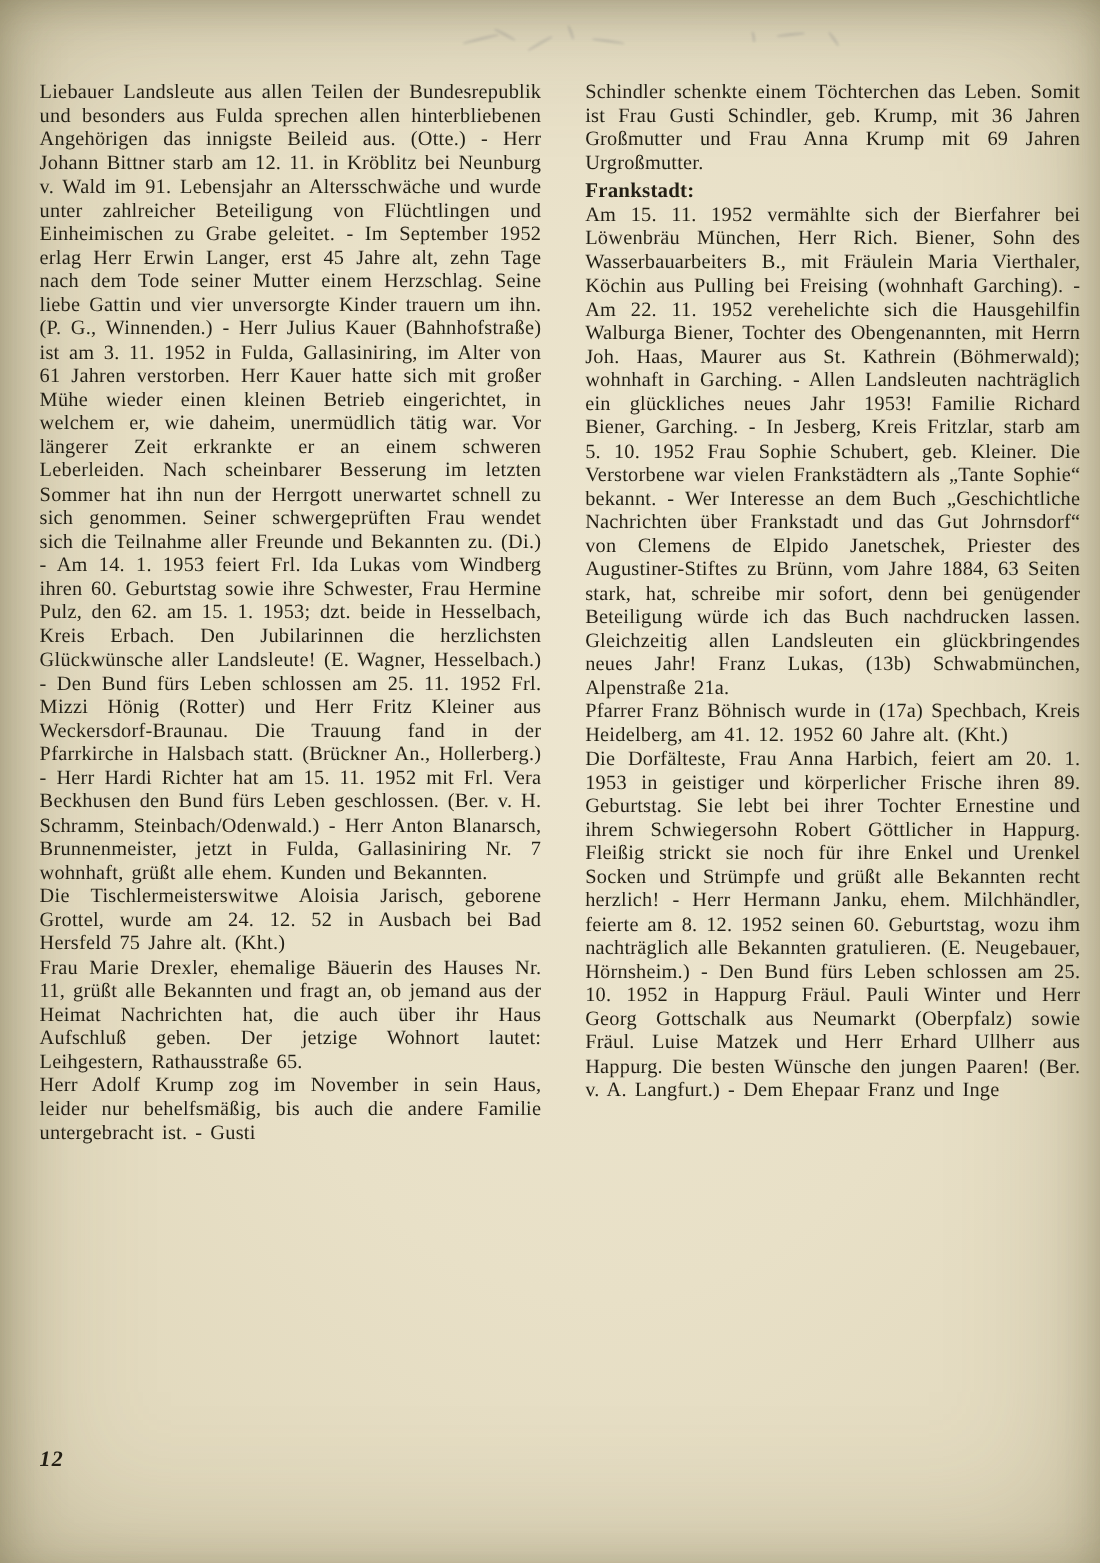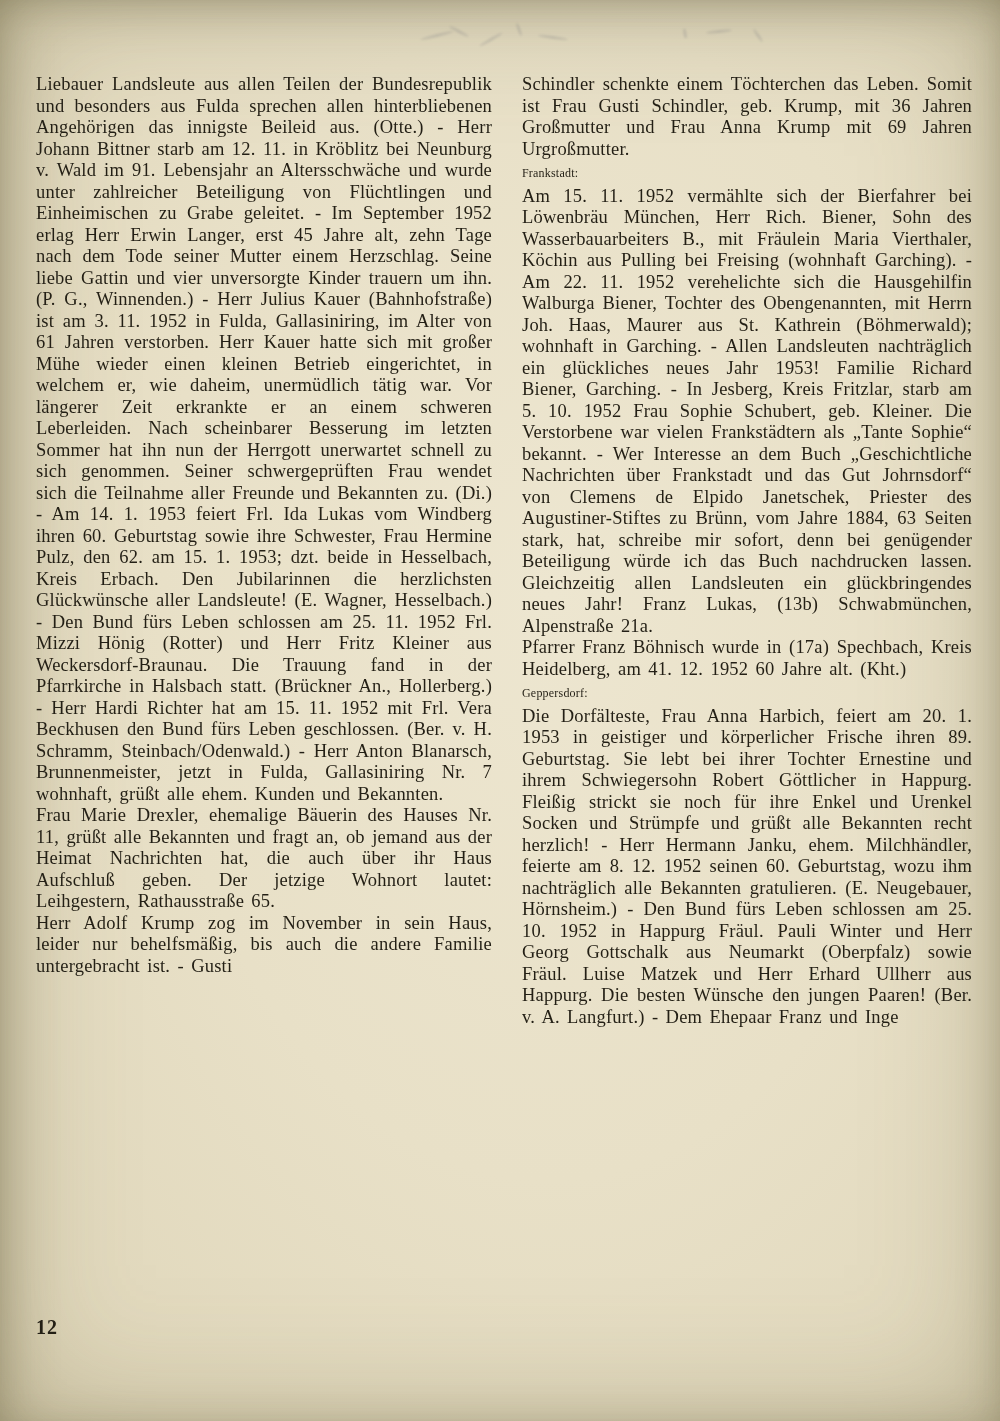--- a/index.html
+++ b/index.html
@@ -19,49 +19,50 @@
                 inset 0 22px 55px -30px rgba(95, 88, 55, 0.40);
     overflow: hidden;
     font-family: "Liberation Serif", "DejaVu Serif", serif;
     color: #231f15;
   }
   .columns {
     position: absolute;
     top: 74px;
     left: 36px;
     display: flex;
-    gap: 30px;
+    gap: 40px;
   }
   .col {
     font-size: 18.5px;
     line-height: 21.5px;
     text-align: justify;
     letter-spacing: 0.2px;
     word-spacing: 2.5px;
     hyphens: auto;
   }
   .col-left  { width: 456px; }
   .col-right { width: 450px; }
   .col p {
     margin: 0;
   }
   .col h3 {
     margin: 3px 0 1px 0;
-    font-size: 12px;
+    font-size: 19px;
     line-height: 21.5px;
-    font-weight: normal;
+    font-weight: bold;
     text-align: left;
   }
   .page-number {
     position: absolute;
     left: 36px;
     top: 1316px;
     font-size: 20px;
     font-weight: bold;
     letter-spacing: 1px;
+    font-style: italic;
   }
   
   .smudges {
     position: absolute;
     top: 24px;
     left: 420px;
     width: 420px;
     height: 36px;
     opacity: 0.16;
     pointer-events: none;
@@ -94,30 +95,30 @@
     <div class="smudge s5"></div>
     <div class="smudge s6"></div>
     <div class="smudge s7"></div>
     <div class="smudge s8"></div>
   </div>
 
   <div class="columns">
 
     <div class="col col-left">
       <p>Liebauer Landsleute aus allen Teilen der Bundesrepublik und besonders aus Fulda sprechen allen hinterbliebenen Angehörigen das innigste Beileid aus. (Otte.) - Herr Johann Bittner starb am 12. 11. in Kröblitz bei Neunburg v. Wald im 91. Lebensjahr an Altersschwäche und wurde unter zahlreicher Beteiligung von Flüchtlingen und Einheimischen zu Grabe geleitet. - Im September 1952 erlag Herr Erwin Langer, erst 45 Jahre alt, zehn Tage nach dem Tode seiner Mutter einem Herzschlag. Seine liebe Gattin und vier unversorgte Kinder trauern um ihn. (P. G., Winnenden.) - Herr Julius Kauer (Bahnhofstraße) ist am 3. 11. 1952 in Fulda, Gallasiniring, im Alter von 61 Jahren verstorben. Herr Kauer hatte sich mit großer Mühe wieder einen kleinen Betrieb eingerichtet, in welchem er, wie daheim, unermüdlich tätig war. Vor längerer Zeit erkrankte er an einem schweren Leberleiden. Nach scheinbarer Besserung im letzten Sommer hat ihn nun der Herrgott unerwartet schnell zu sich genommen. Seiner schwergeprüften Frau wendet sich die Teilnahme aller Freunde und Bekannten zu. (Di.) - Am 14. 1. 1953 feiert Frl. Ida Lukas vom Windberg ihren 60. Geburtstag sowie ihre Schwester, Frau Hermine Pulz, den 62. am 15. 1. 1953; dzt. beide in Hesselbach, Kreis Erbach. Den Jubilarinnen die herzlichsten Glückwünsche aller Landsleute! (E. Wagner, Hesselbach.) - Den Bund fürs Leben schlossen am 25. 11. 1952 Frl. Mizzi Hönig (Rotter) und Herr Fritz Kleiner aus Weckersdorf-Braunau. Die Trauung fand in der Pfarrkirche in Halsbach statt. (Brückner An., Hollerberg.) - Herr Hardi Richter hat am 15. 11. 1952 mit Frl. Vera Beckhusen den Bund fürs Leben geschlossen. (Ber. v. H. Schramm, Steinbach/Odenwald.) - Herr Anton Blanarsch, Brunnenmeister, jetzt in Fulda, Gallasiniring Nr. 7 wohnhaft, grüßt alle ehem. Kunden und Bekannten.</p>
+      <p>Die Tischlermeisterswitwe Aloisia Jarisch, geborene Grottel, wurde am 24. 12. 52 in Ausbach bei Bad Hersfeld 75 Jahre alt. (Kht.)</p>
       <p>Frau Marie Drexler, ehemalige Bäuerin des Hauses Nr. 11, grüßt alle Bekannten und fragt an, ob jemand aus der Heimat Nachrichten hat, die auch über ihr Haus Aufschluß geben. Der jetzige Wohnort lautet: Leihgestern, Rathausstraße 65.</p>
       <p>Herr Adolf Krump zog im November in sein Haus, leider nur behelfsmäßig, bis auch die andere Familie untergebracht ist. - Gusti</p>
     </div>
 
     <div class="col col-right">
       <p>Schindler schenkte einem Töchterchen das Leben. Somit ist Frau Gusti Schindler, geb. Krump, mit 36 Jahren Großmutter und Frau Anna Krump mit 69 Jahren Urgroßmutter.</p>
       <h3>Frankstadt:</h3>
       <p>Am 15. 11. 1952 vermählte sich der Bierfahrer bei Löwenbräu München, Herr Rich. Biener, Sohn des Wasserbauarbeiters B., mit Fräulein Maria Vierthaler, Köchin aus Pulling bei Freising (wohnhaft Garching). - Am 22. 11. 1952 verehelichte sich die Hausgehilfin Walburga Biener, Tochter des Obengenannten, mit Herrn Joh. Haas, Maurer aus St. Kathrein (Böhmerwald); wohnhaft in Garching. - Allen Landsleuten nachträglich ein glückliches neues Jahr 1953! Familie Richard Biener, Garching. - In Jesberg, Kreis Fritzlar, starb am 5. 10. 1952 Frau Sophie Schubert, geb. Kleiner. Die Verstorbene war vielen Frankstädtern als „Tante Sophie“ bekannt. - Wer Interesse an dem Buch „Geschichtliche Nachrichten über Frankstadt und das Gut Johrnsdorf“ von Clemens de Elpido Janetschek, Priester des Augustiner-Stiftes zu Brünn, vom Jahre 1884, 63 Seiten stark, hat, schreibe mir sofort, denn bei genügender Beteiligung würde ich das Buch nachdrucken lassen. Gleichzeitig allen Landsleuten ein glückbringendes neues Jahr! Franz Lukas, (13b) Schwabmünchen, Alpenstraße 21a.</p>
       <p>Pfarrer Franz Böhnisch wurde in (17a) Spechbach, Kreis Heidelberg, am 41. 12. 1952 60 Jahre alt. (Kht.)</p>
-      <h3>Geppersdorf:</h3>
       <p>Die Dorfälteste, Frau Anna Harbich, feiert am 20. 1. 1953 in geistiger und körperlicher Frische ihren 89. Geburtstag. Sie lebt bei ihrer Tochter Ernestine und ihrem Schwiegersohn Robert Göttlicher in Happurg. Fleißig strickt sie noch für ihre Enkel und Urenkel Socken und Strümpfe und grüßt alle Bekannten recht herzlich! - Herr Hermann Janku, ehem. Milchhändler, feierte am 8. 12. 1952 seinen 60. Geburtstag, wozu ihm nachträglich alle Bekannten gratulieren. (E. Neugebauer, Hörnsheim.) - Den Bund fürs Leben schlossen am 25. 10. 1952 in Happurg Fräul. Pauli Winter und Herr Georg Gottschalk aus Neumarkt (Oberpfalz) sowie Fräul. Luise Matzek und Herr Erhard Ullherr aus Happurg. Die besten Wünsche den jungen Paaren! (Ber. v. A. Langfurt.) - Dem Ehepaar Franz und Inge</p>
     </div>
 
   </div>
 
   <div class="page-number">12</div>
 
 </div>
 
 </body></html>

